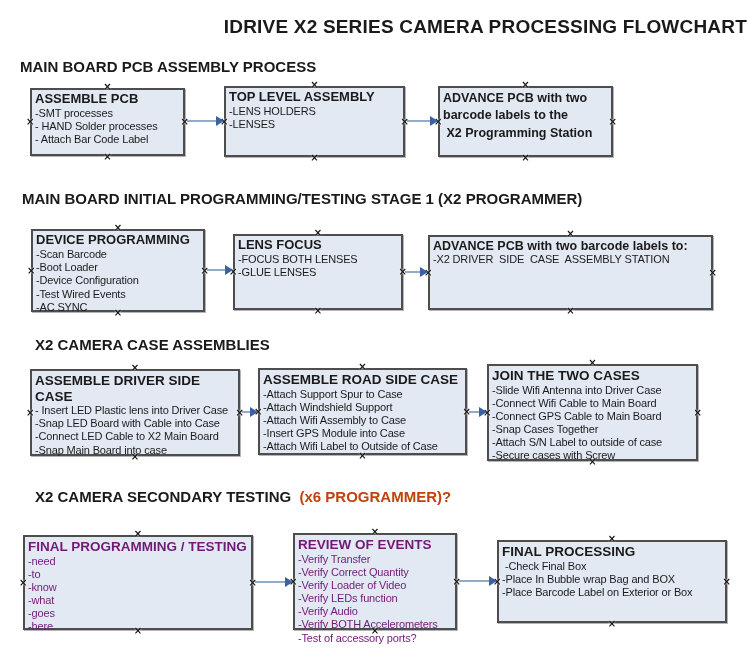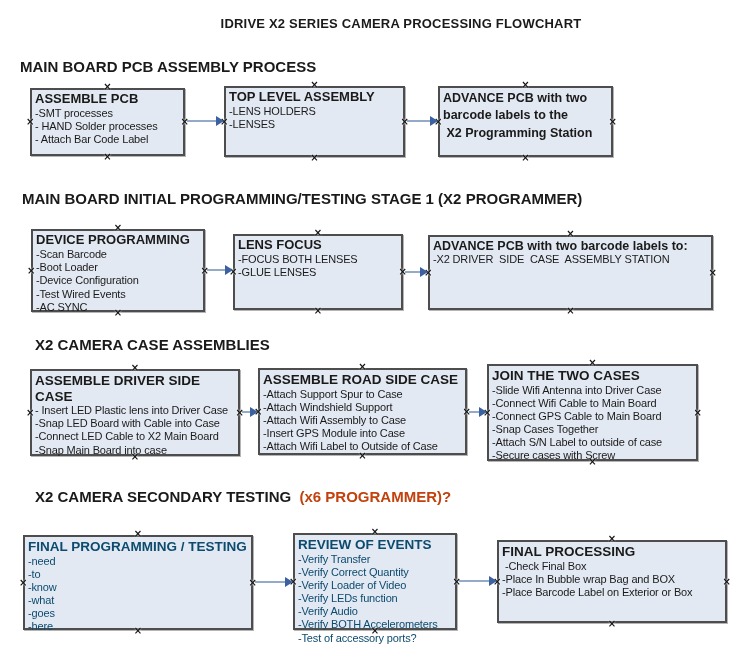--- a/index.html
+++ b/index.html
@@ -1,38 +1,38 @@
 <!DOCTYPE html>
 <html><head>
 <meta charset="utf-8">
 <style>
   html,body{margin:0;padding:0;background:#fff;}
   #canvas{
     position:relative;width:747px;height:662px;background:#ffffff;overflow:hidden;
     font-family:"Liberation Sans",sans-serif;color:#1a1a1a;
   }
   .doc-title{
-    position:absolute;top:16px;left:0;right:0;text-align:center;padding-left:55px;
-    font-size:13px;font-weight:bold;letter-spacing:.2px;
+    position:absolute;top:16px;left:0;right:0;text-align:right;padding-left:55px;
+    font-size:19px;font-weight:bold;letter-spacing:.2px;
   }
   .section-header{position:absolute;font-size:15px;font-weight:bold;white-space:pre;}
   .section-header .red-part{color:#c2410c;}
   .h0{left:20px;top:58px;text-align:right;}
   .h1{left:22px;top:190px;text-align:right;}
   .h2{left:35px;top:336px;}
   .h3{left:35px;top:488px;}
 
   .box{
     position:absolute;box-sizing:border-box;background:#e3e9f3;
     border:2px solid #4d4d4d;box-shadow:1px 1px 0 rgba(120,120,120,.55);
     padding:2px 3px;
   }
   .box-title{font-size:13px;font-weight:bold;line-height:1.15;white-space:pre-wrap;}
   .box-item{font-size:11px;line-height:1.2;white-space:pre;letter-spacing:-.15px;}
-  .red .box-title,.red .box-item{color:#0c4a6e;}
+  .red .box-title,.red .box-item{color:#701a75;}
 
   
   .b00{left:30px;top:88px;width:155px;height:68px;}
   .b01{left:224px;top:86px;width:181px;height:71px;}
   .b02{left:438px;top:86px;width:175px;height:71px;}
   .b02 .box-title{font-size:12.5px;line-height:1.38;}
   .b10{left:31px;top:229px;width:174px;height:83px;}
   .b11{left:233px;top:234px;width:170px;height:76px;}
   .b12{left:428px;top:235px;width:285px;height:75px;}
   .b12 .box-title{font-size:12.5px;}

